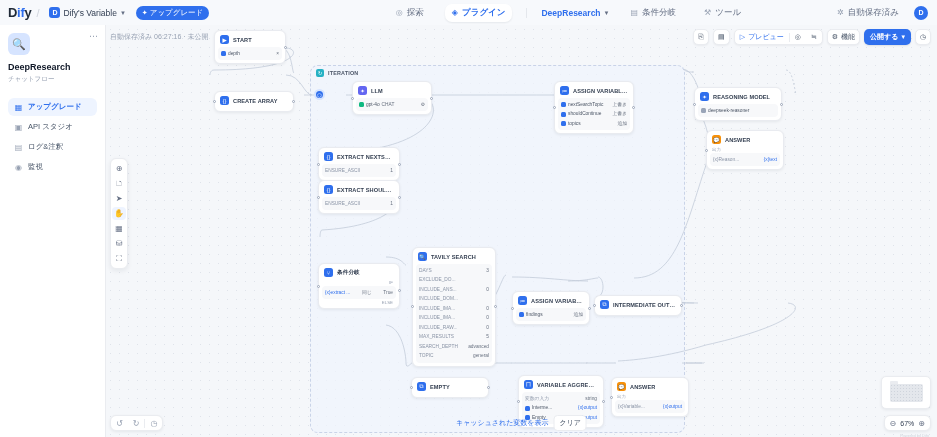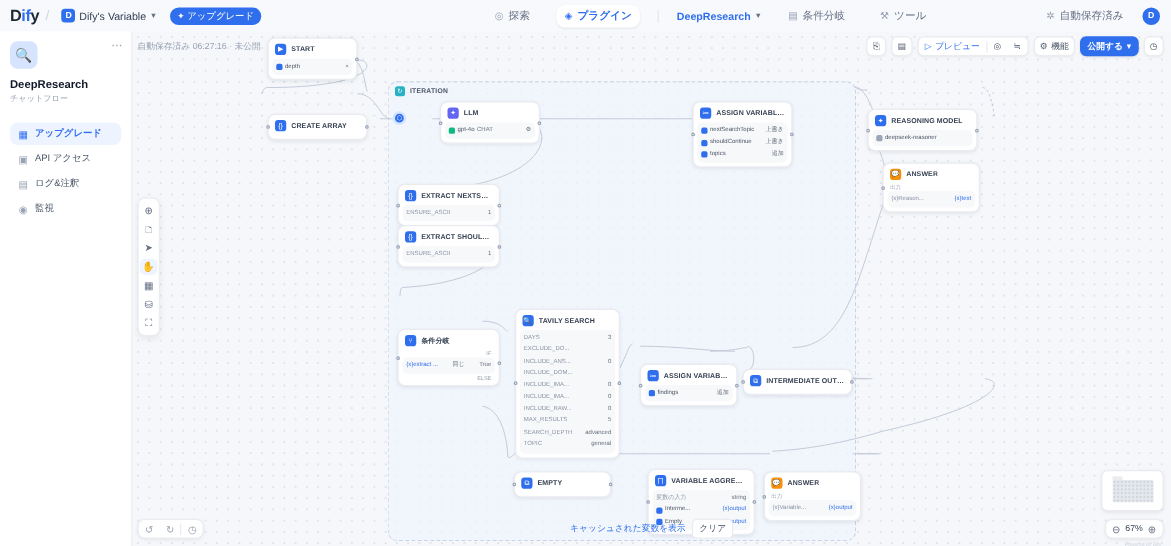--- a/index.html
+++ b/index.html
@@ -314,21 +314,21 @@
     <div class="app-title">DeepResearch</div>
     <div class="app-sub">チャットフロー</div>
 
     <div class="side-nav">
       <div class="side-item active">
         <span class="sic">▦</span>
         <span>アップグレード</span>
       </div>
       <div class="side-item">
         <span class="sic">▣</span>
-        <span>API アクセス</span>
+        <span>API スタジオ</span>
       </div>
       <div class="side-item">
         <span class="sic">▤</span>
         <span>ログ&amp;注釈</span>
       </div>
       <div class="side-item">
         <span class="sic">◉</span>
         <span>監視</span>
       </div>
     </div>

